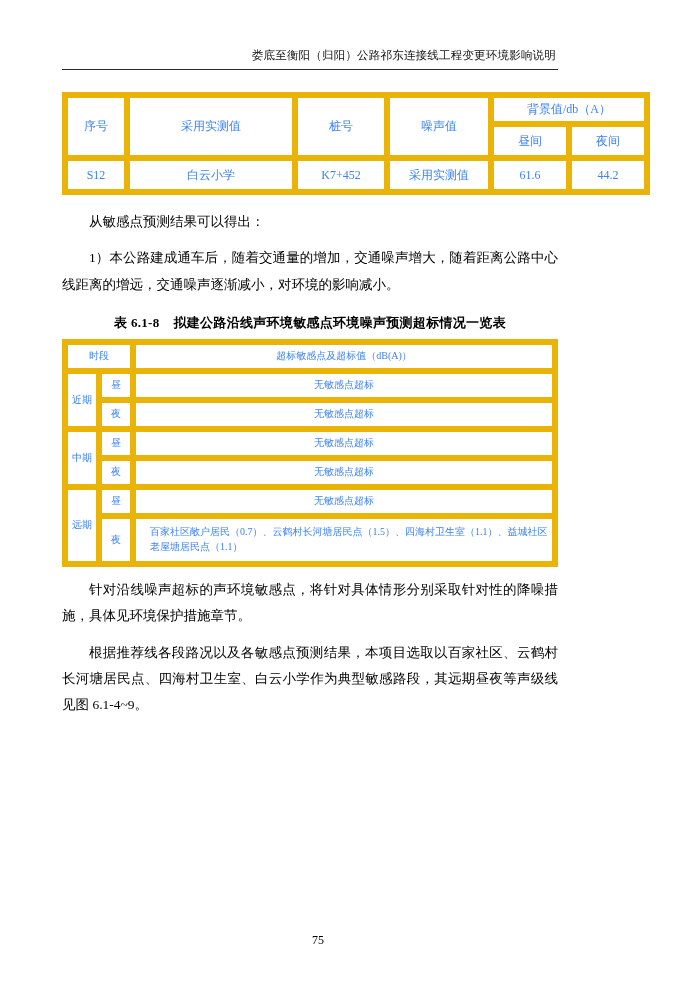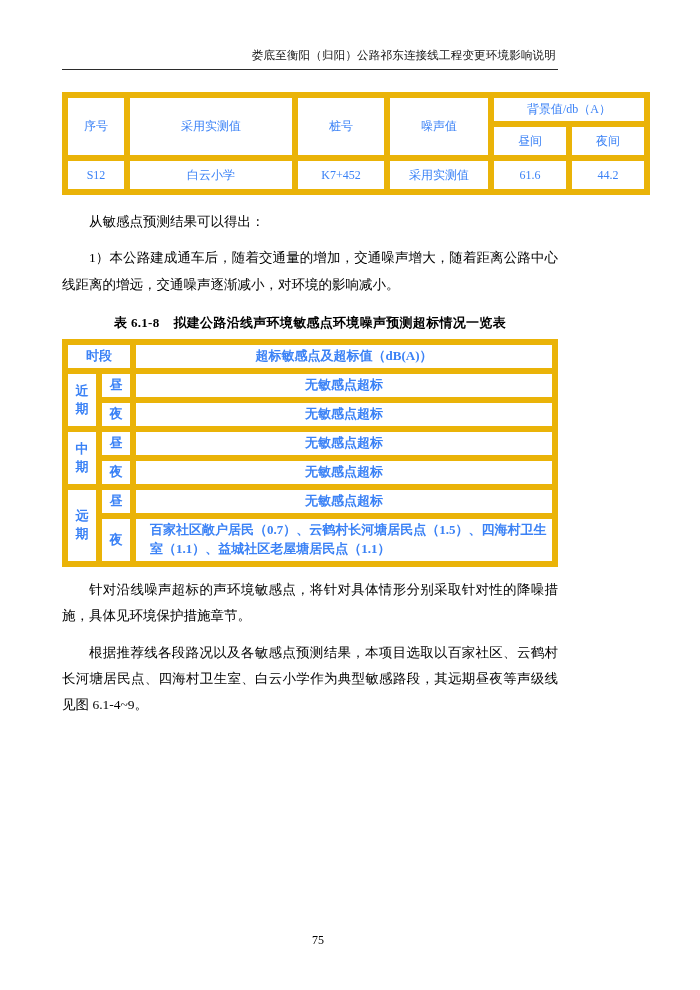--- a/index.html
+++ b/index.html
@@ -78,23 +78,22 @@
     margin-right: 14px;
     font-weight: bold;
   }
 
   
   .tbl-exceed {
     font-size: 11px;
   }
   .tbl-exceed td {
     height: 19px;
-    font-size: 13px;
+    font-size: 10px;
     padding: 2px 3px;
-    font-weight: bold;
   }
   .tbl-exceed td.period {
     width: 34px;
   }
   .tbl-exceed td.subperiod {
     width: 34px;
   }
   .tbl-exceed td.lastcell {
     text-align: left;
     padding-left: 14px;

